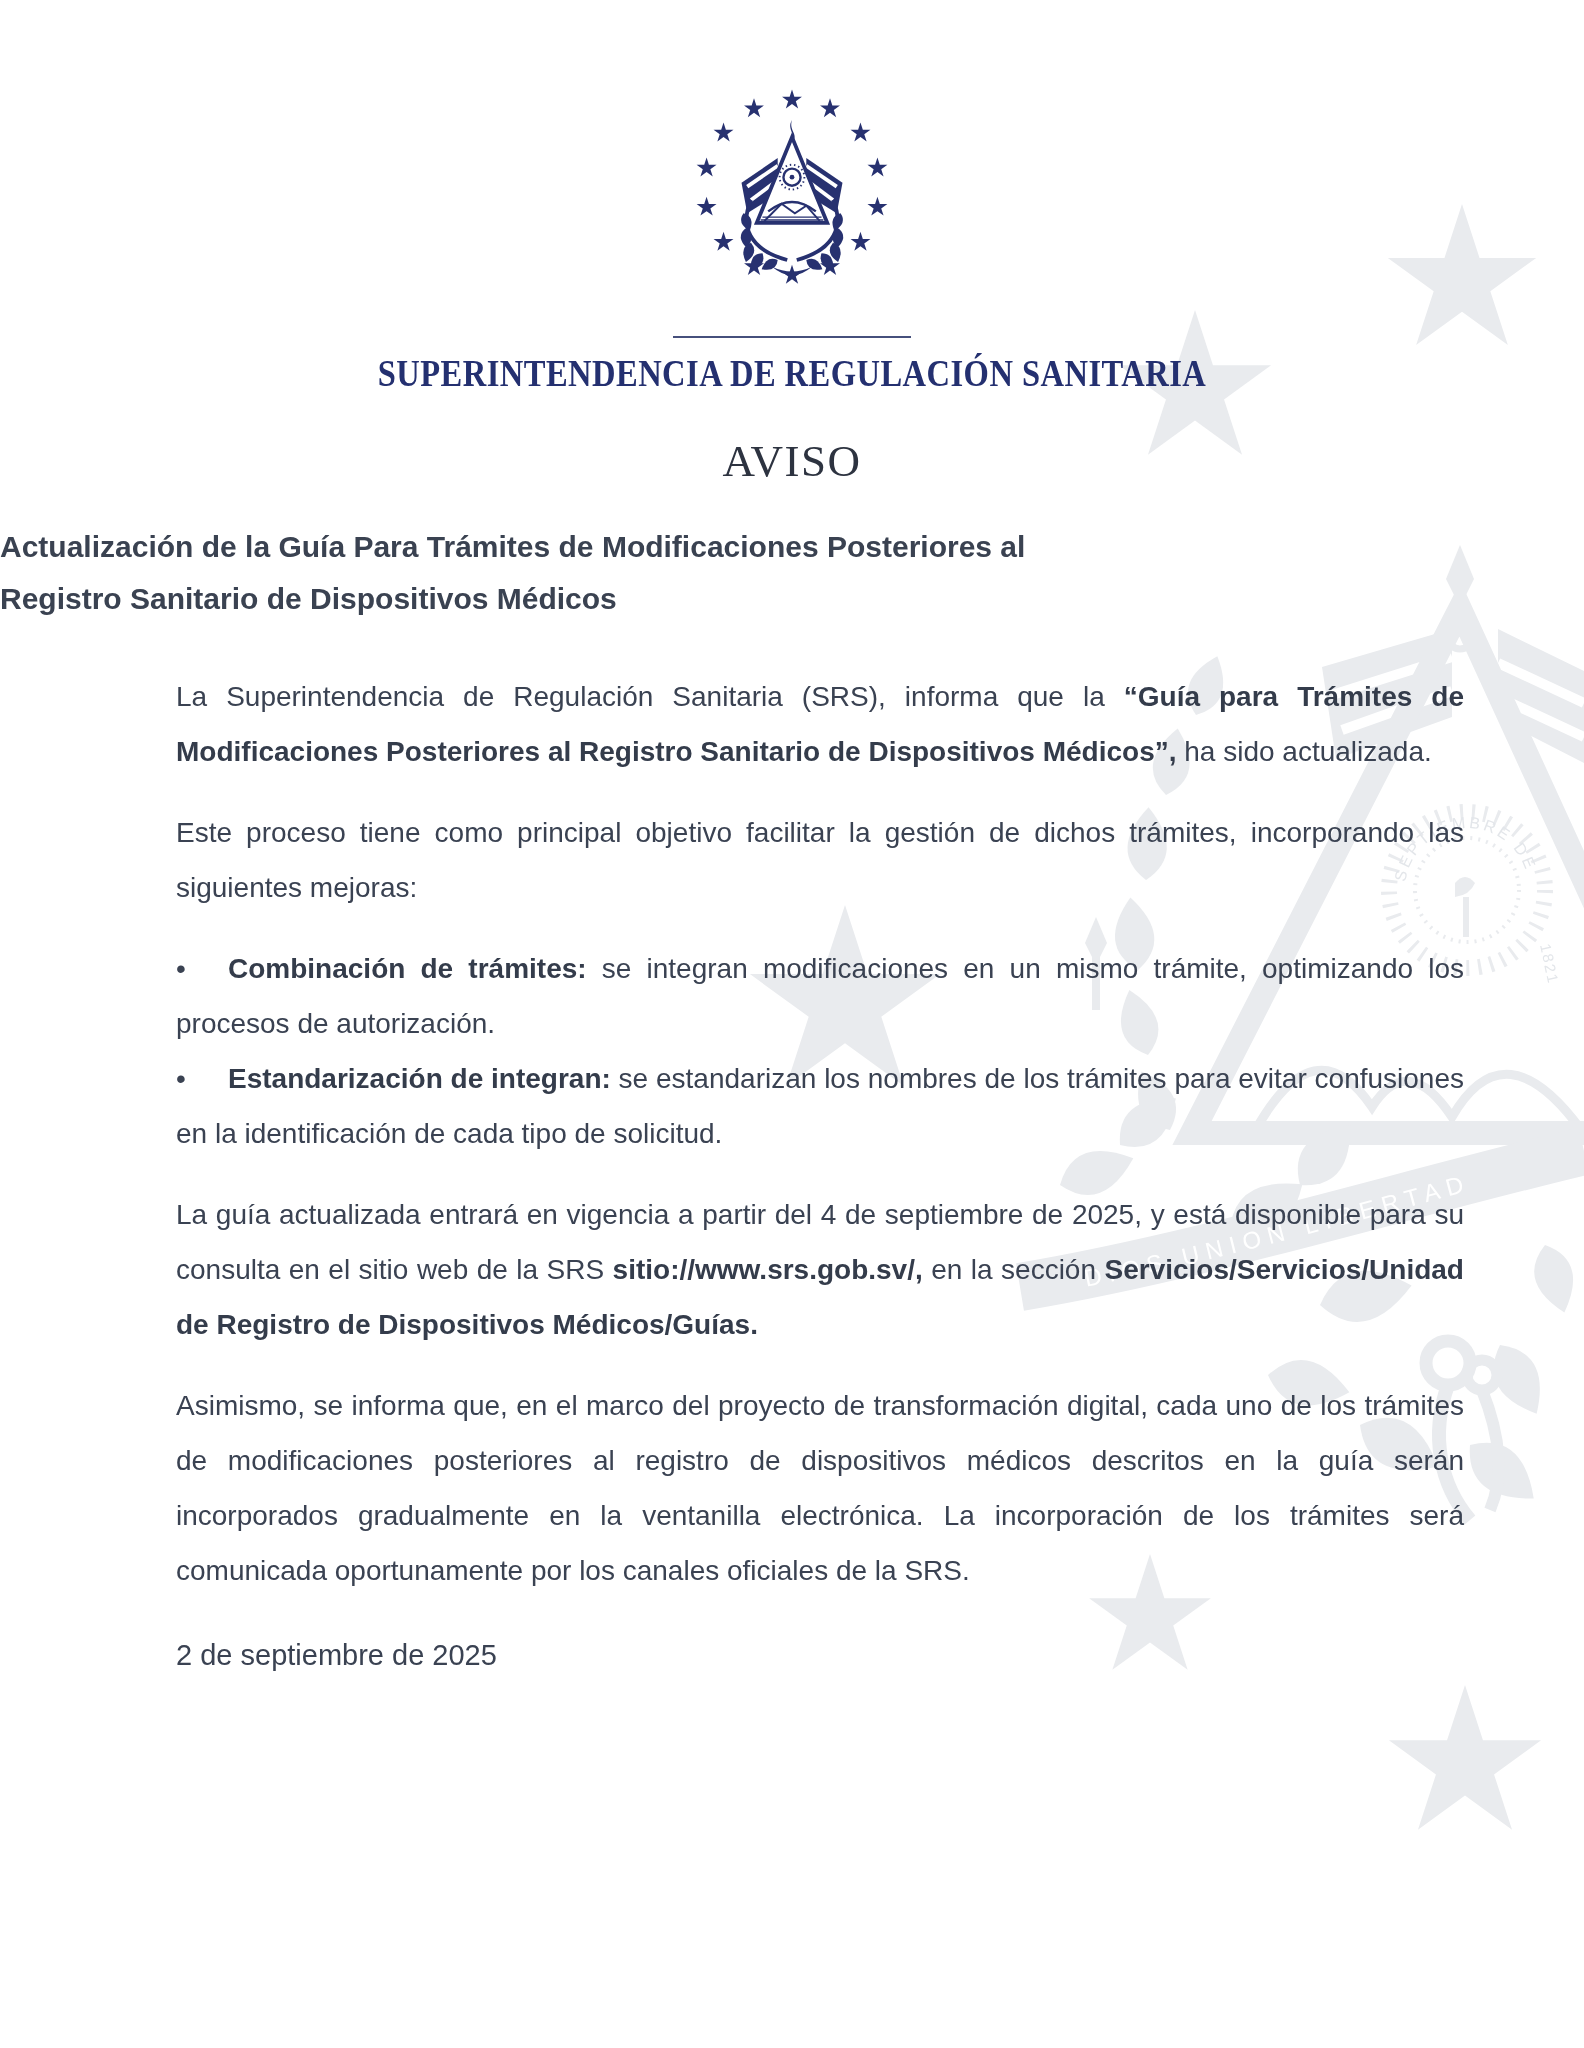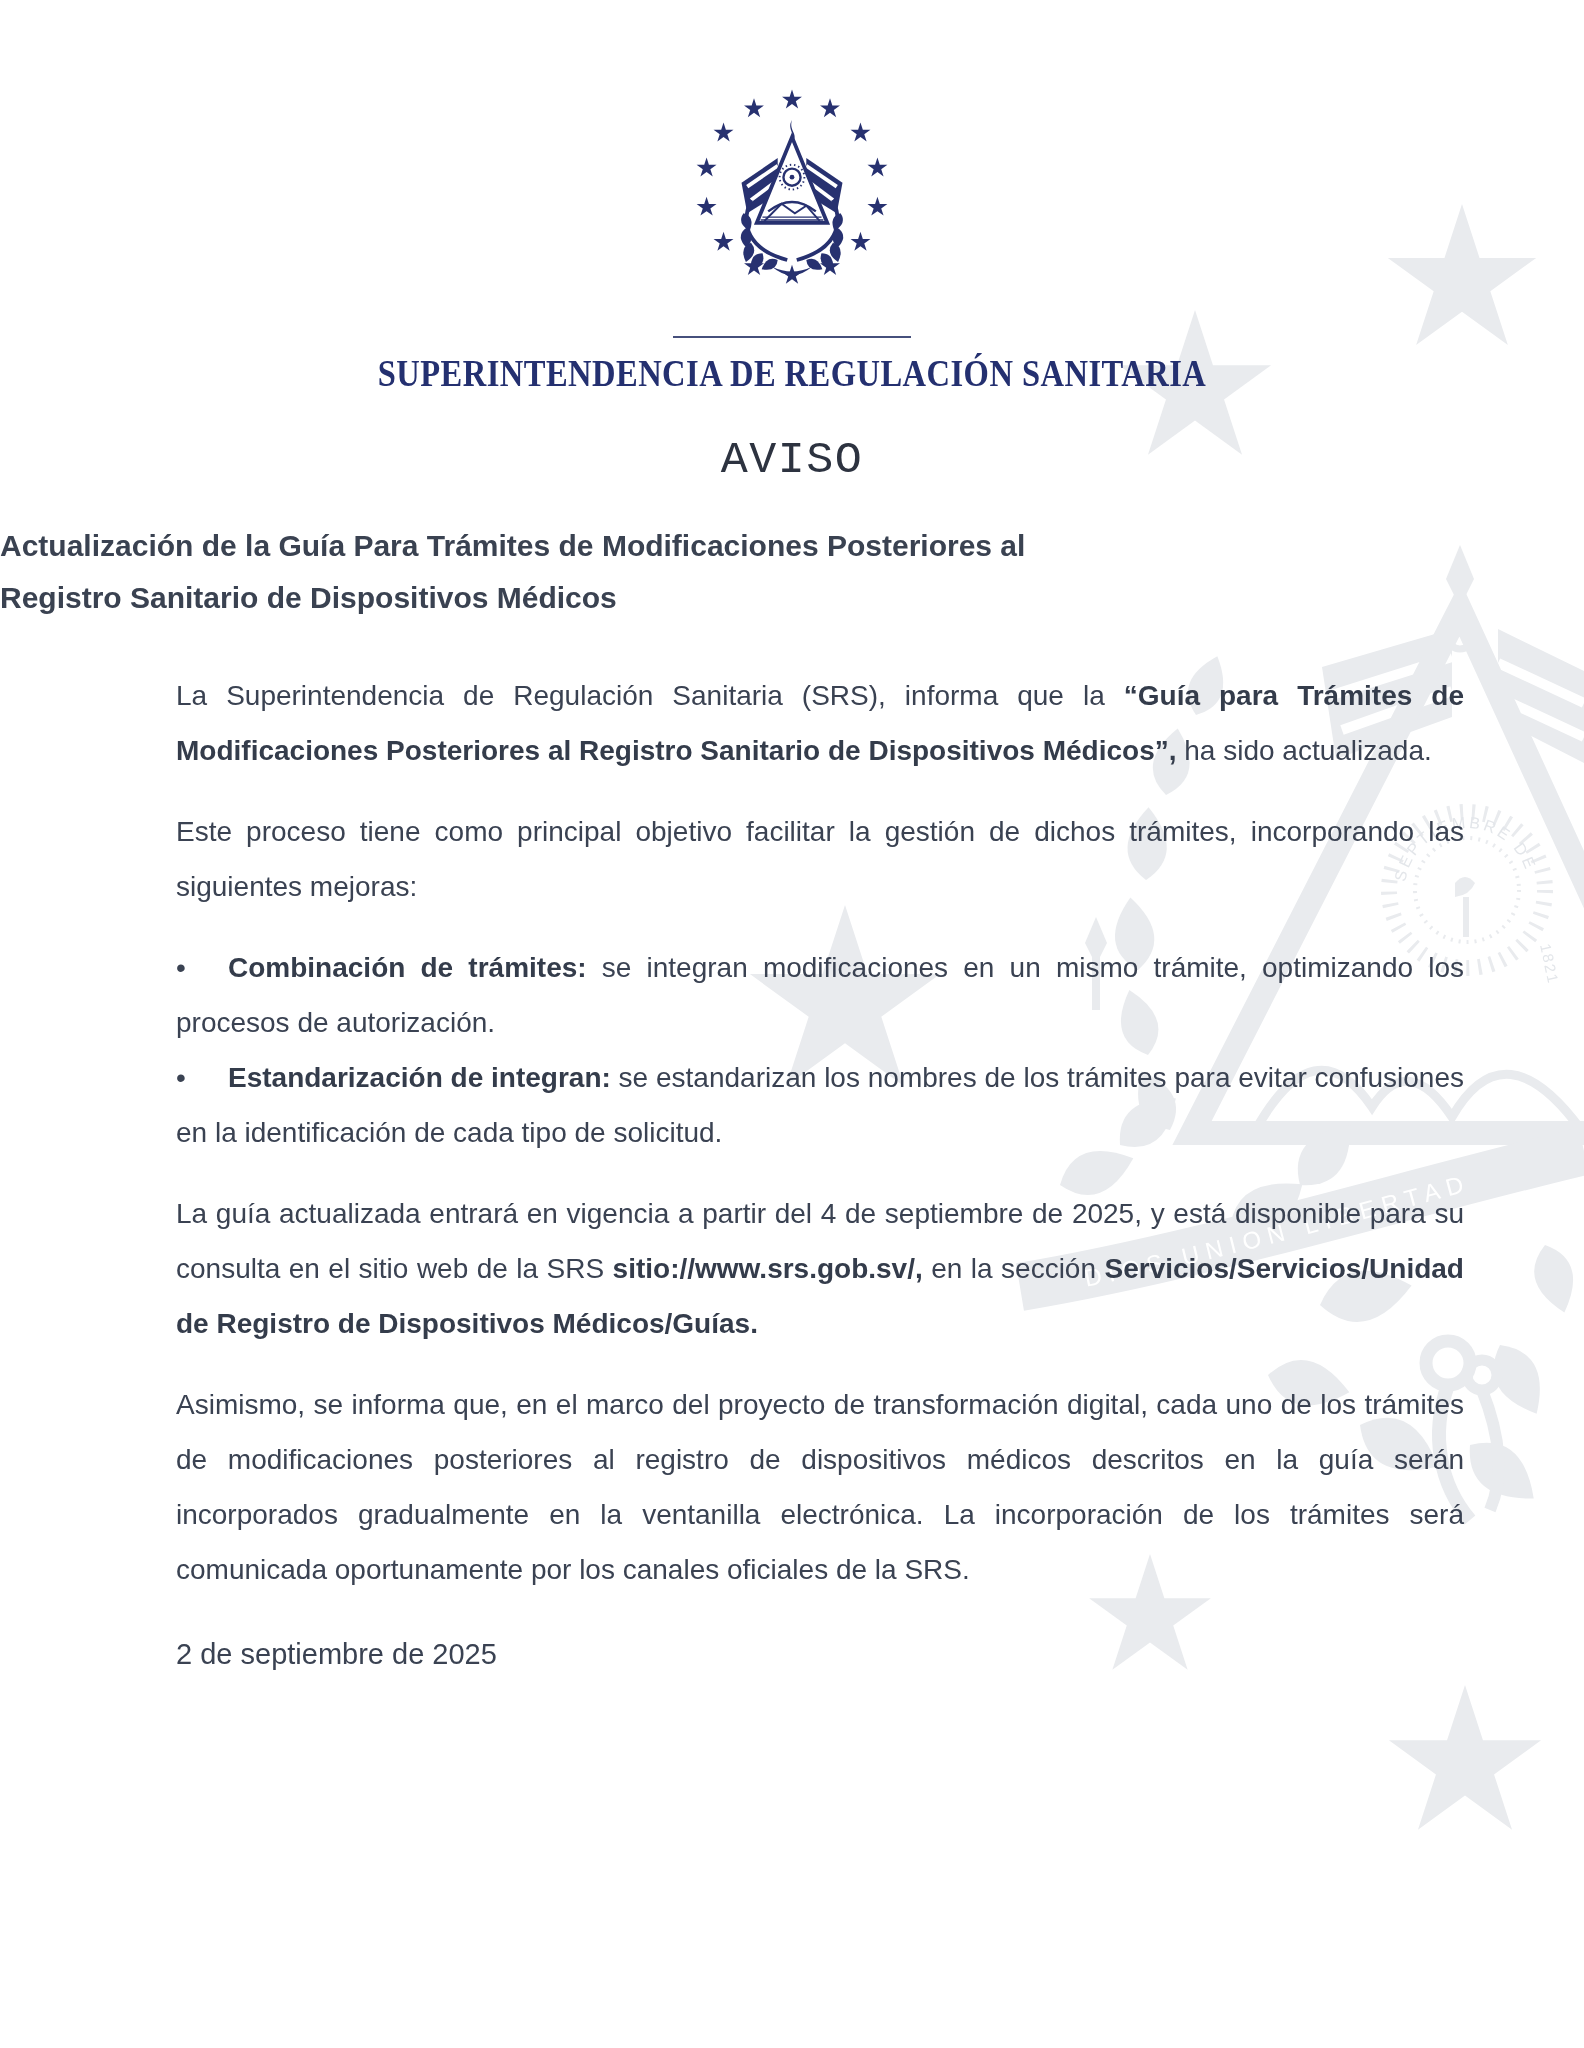--- a/index.html
+++ b/index.html
@@ -23,21 +23,21 @@
   .org-title {
     margin-top:14px; text-align:center;
     font-family:"Liberation Serif", serif; font-weight:bold;
     font-size:37px; letter-spacing:.5px; color:#243070;
     transform:scaleX(.88); transform-origin:50% 50%;
     white-space:nowrap;
   }
 
   .aviso {
     margin-top:40px; text-align:center;
-    font-family:Liberation Mono, monospace; font-weight:normal;
+    font-family:Liberation Serif, serif; font-weight:normal;
     font-size:45px; letter-spacing:1.5px; color:#2d3340;
   }
 
   .doc-title {
     margin-top:34px; text-align:left;
     font-weight:bold; font-size:30px; line-height:52px; color:#3a4251;
   }
 
   .body-text { margin:44px 120px 0 176px; color:#3a4252; font-size:28px; line-height:55px; }
   .body-text p { margin:0 0 26px; text-align:justify; }

